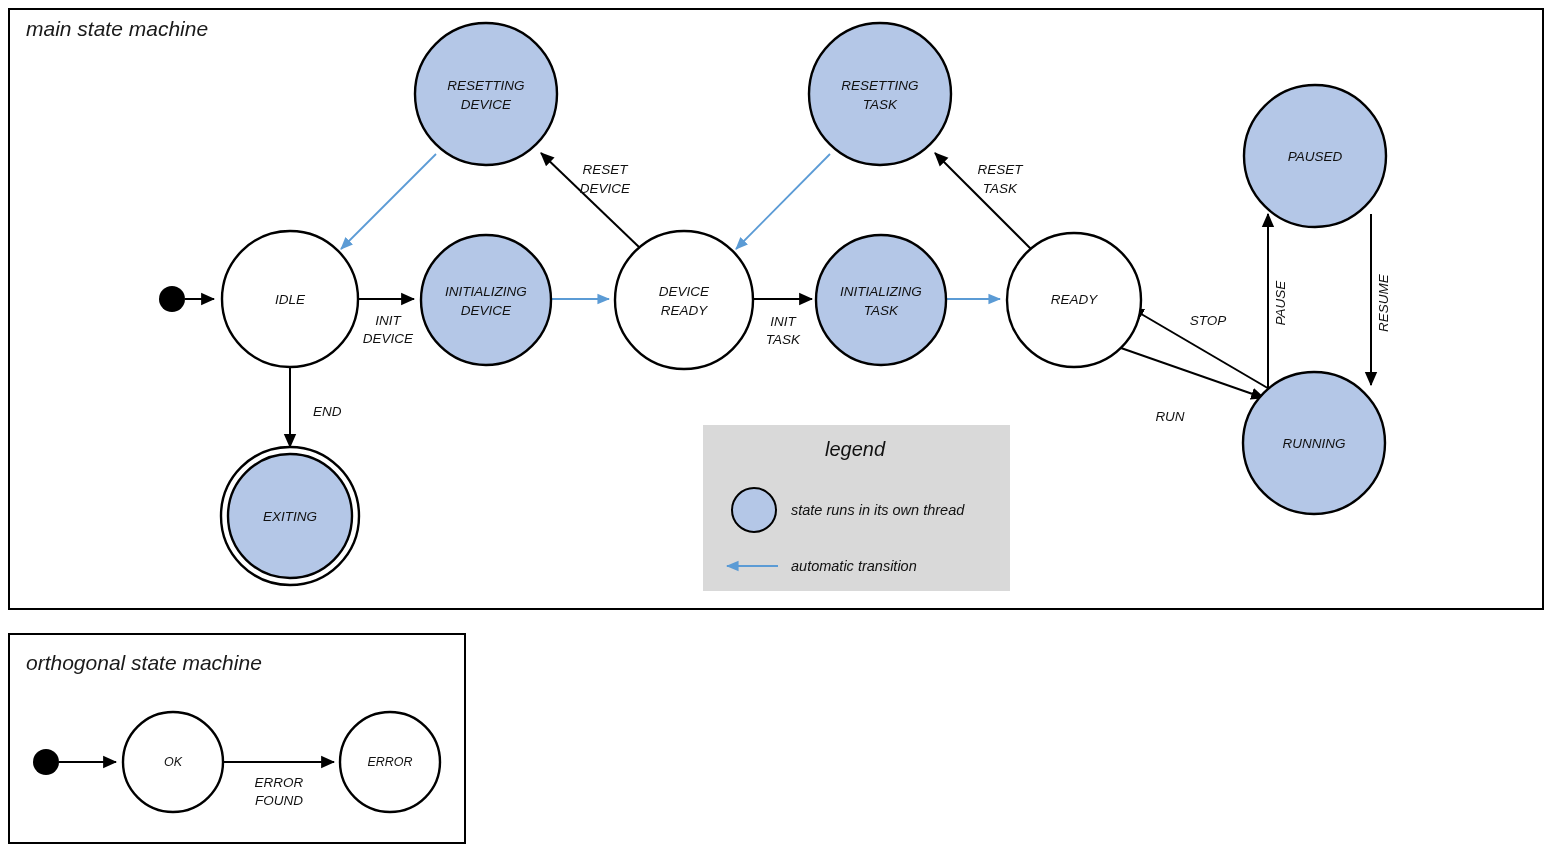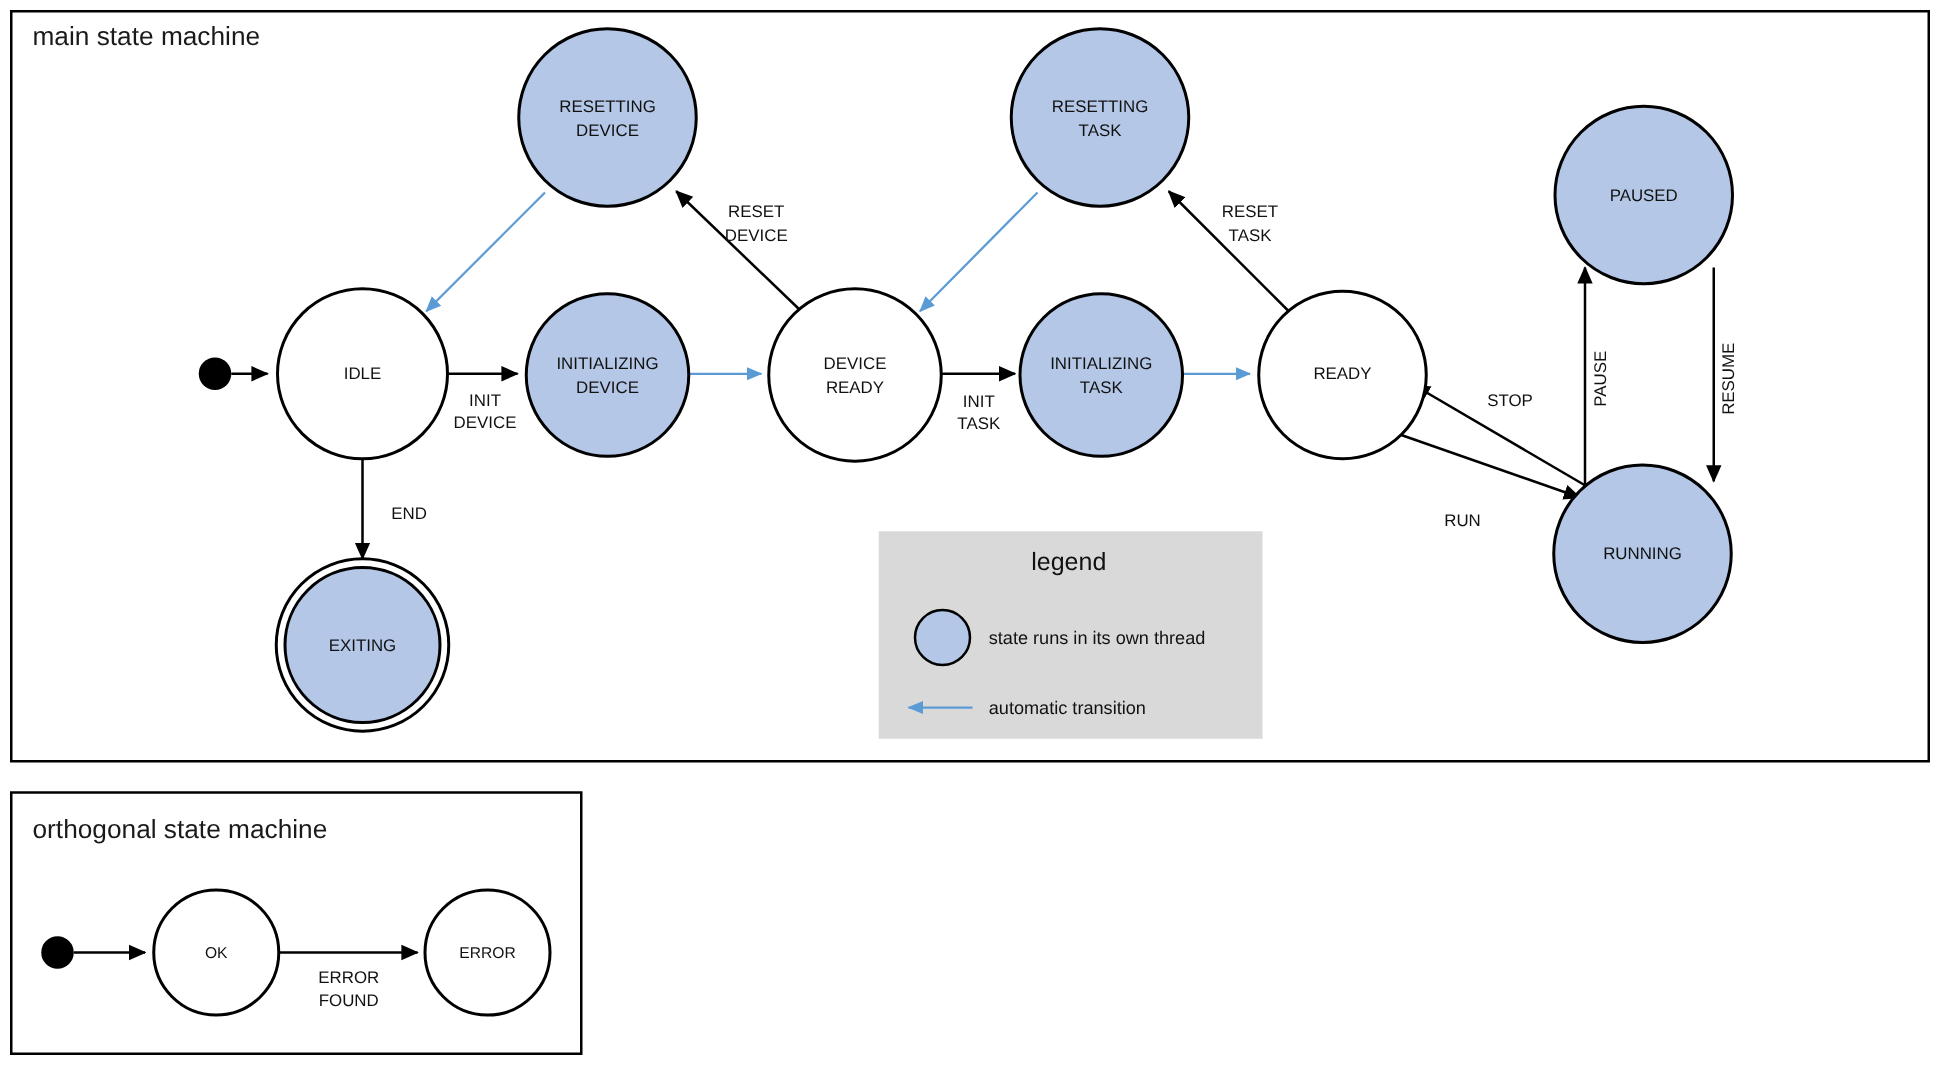--- a/index.html
+++ b/index.html
@@ -11,20 +11,21 @@
   body {
     width: 1555px;
     height: 852px;
     font-family: "Liberation Sans", sans-serif;
     overflow: hidden;
   }
   #root {
     position: relative;
     width: 1399px;
     height: 852px;
+    font-style: italic;
   }
   svg#diagram {
     position: absolute;
     top: 0;
     left: 0;
     width: 1555px;
     height: 852px;
     display: block;
   }
   .frame-rect {

